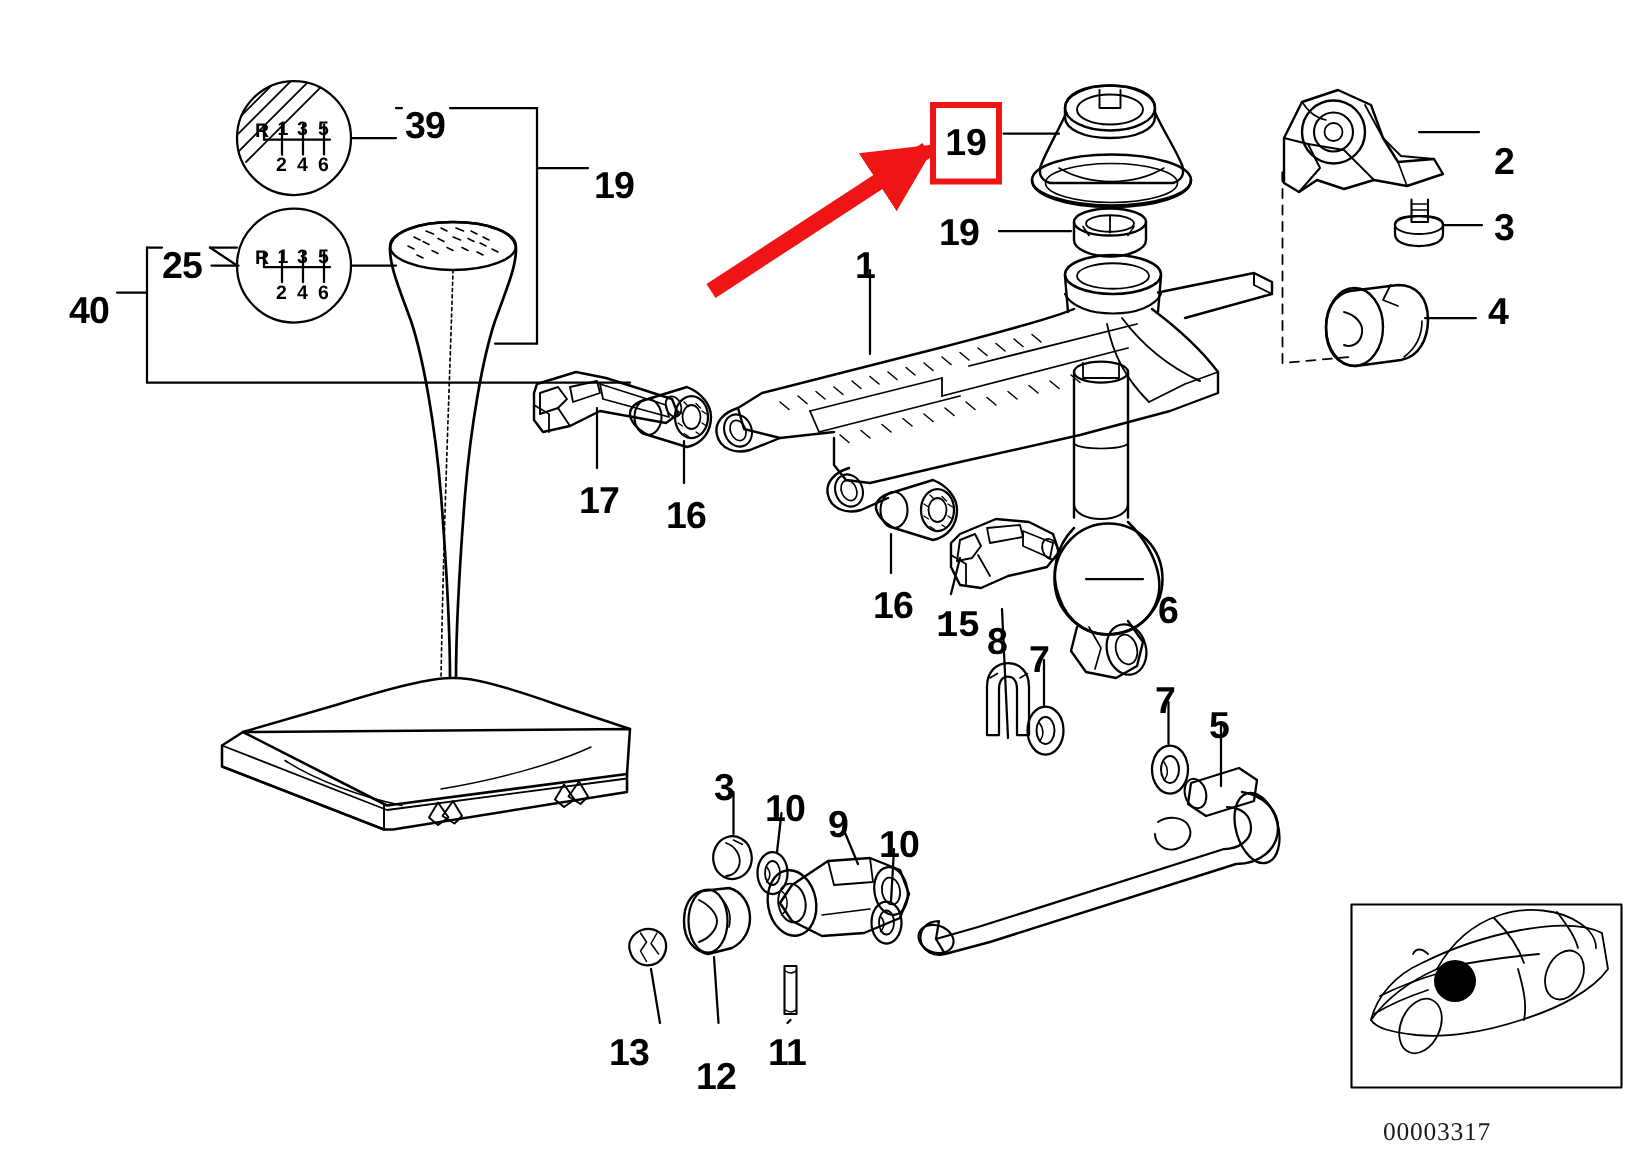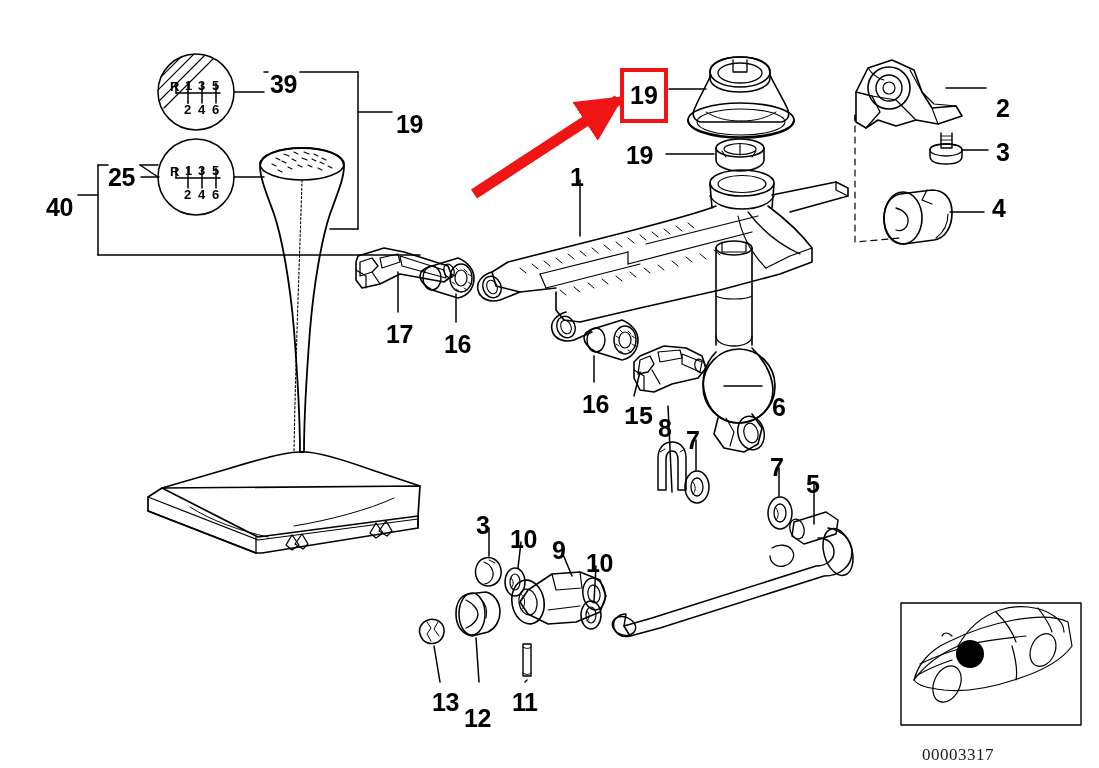--- a/index.html
+++ b/index.html
@@ -587,21 +587,21 @@
       <div class="callout n" style="left: 624px; top: 405px; font-family: Liberation Mono, monospace;">15</div>
       <div class="callout n" style="left: 658px; top: 416px;">8</div>
       <div class="callout n" style="left: 686px; top: 428px;">7</div>
       <div class="callout n" style="left: 772px; top: 395px;">6</div>
       <div class="callout n" style="left: 770px; top: 455px;">7</div>
       <div class="callout n" style="left: 806px; top: 472px;">5</div>
       <div class="callout n" style="left: 476px; top: 513px;">3</div>
       <div class="callout n" style="left: 510px; top: 527px;">10</div>
       <div class="callout n" style="left: 552px; top: 538px;">9</div>
       <div class="callout n" style="left: 586px; top: 551px;">10</div>
-      <div class="callout n" style="left: 432px; top: 690px;">13</div>
+      <div class="callout n" style="left: 406px; top: 690px;">13</div>
       <div class="callout n" style="left: 464px; top: 690px; margin-top: 16px;">12</div>
       <div class="callout n" style="left: 512px; top: 690px; text-align: center;">11</div>
     </div>
 
   <div class="callout highlighted" id="highlight-19" style="left: 620px; top: 68px; width: 48px; height: 55px; box-sizing: border-box; display: flex; align-items: center; justify-content: center; border-color: rgb(239, 21, 21);">19</div>
 
   <div class="diagram-id" id="diagram-id-label" style="left: 922px; top: 745px;">00003317</div>
 
 </div>
 

